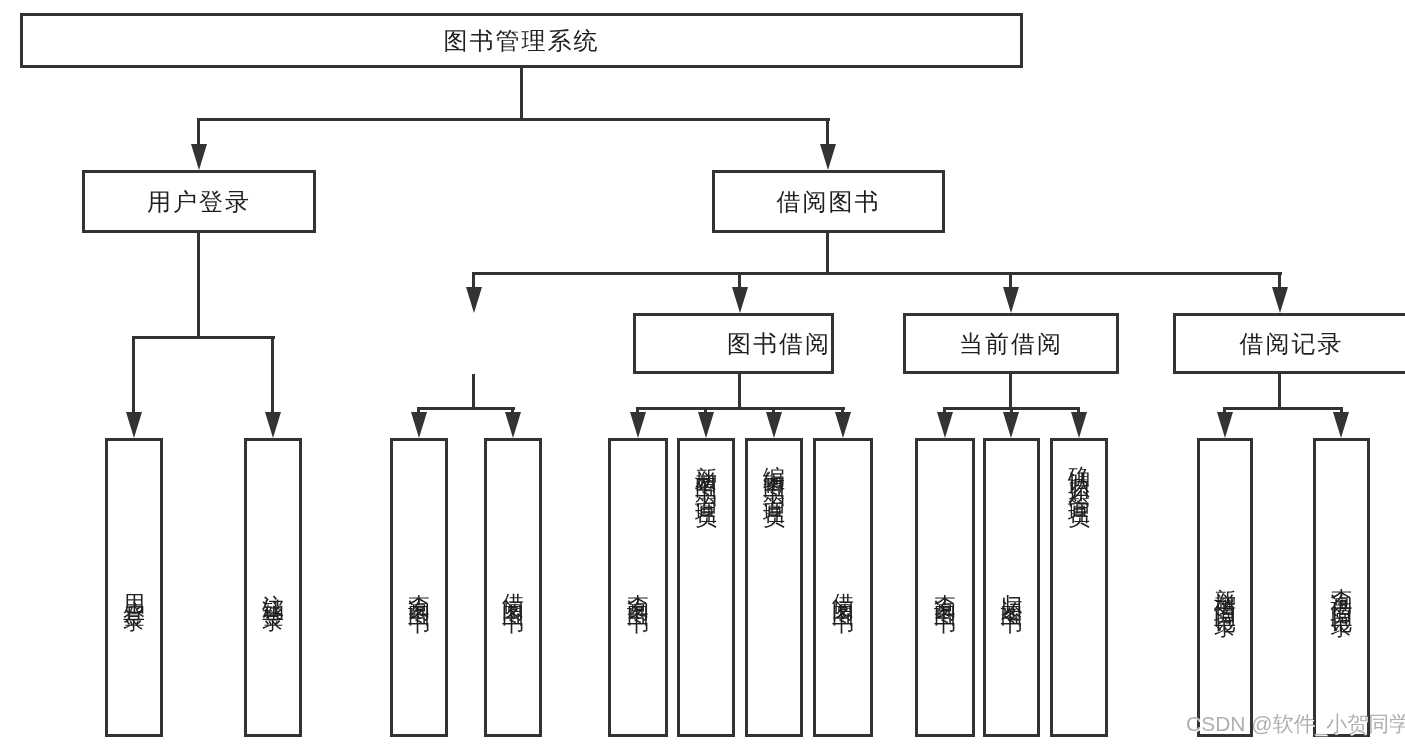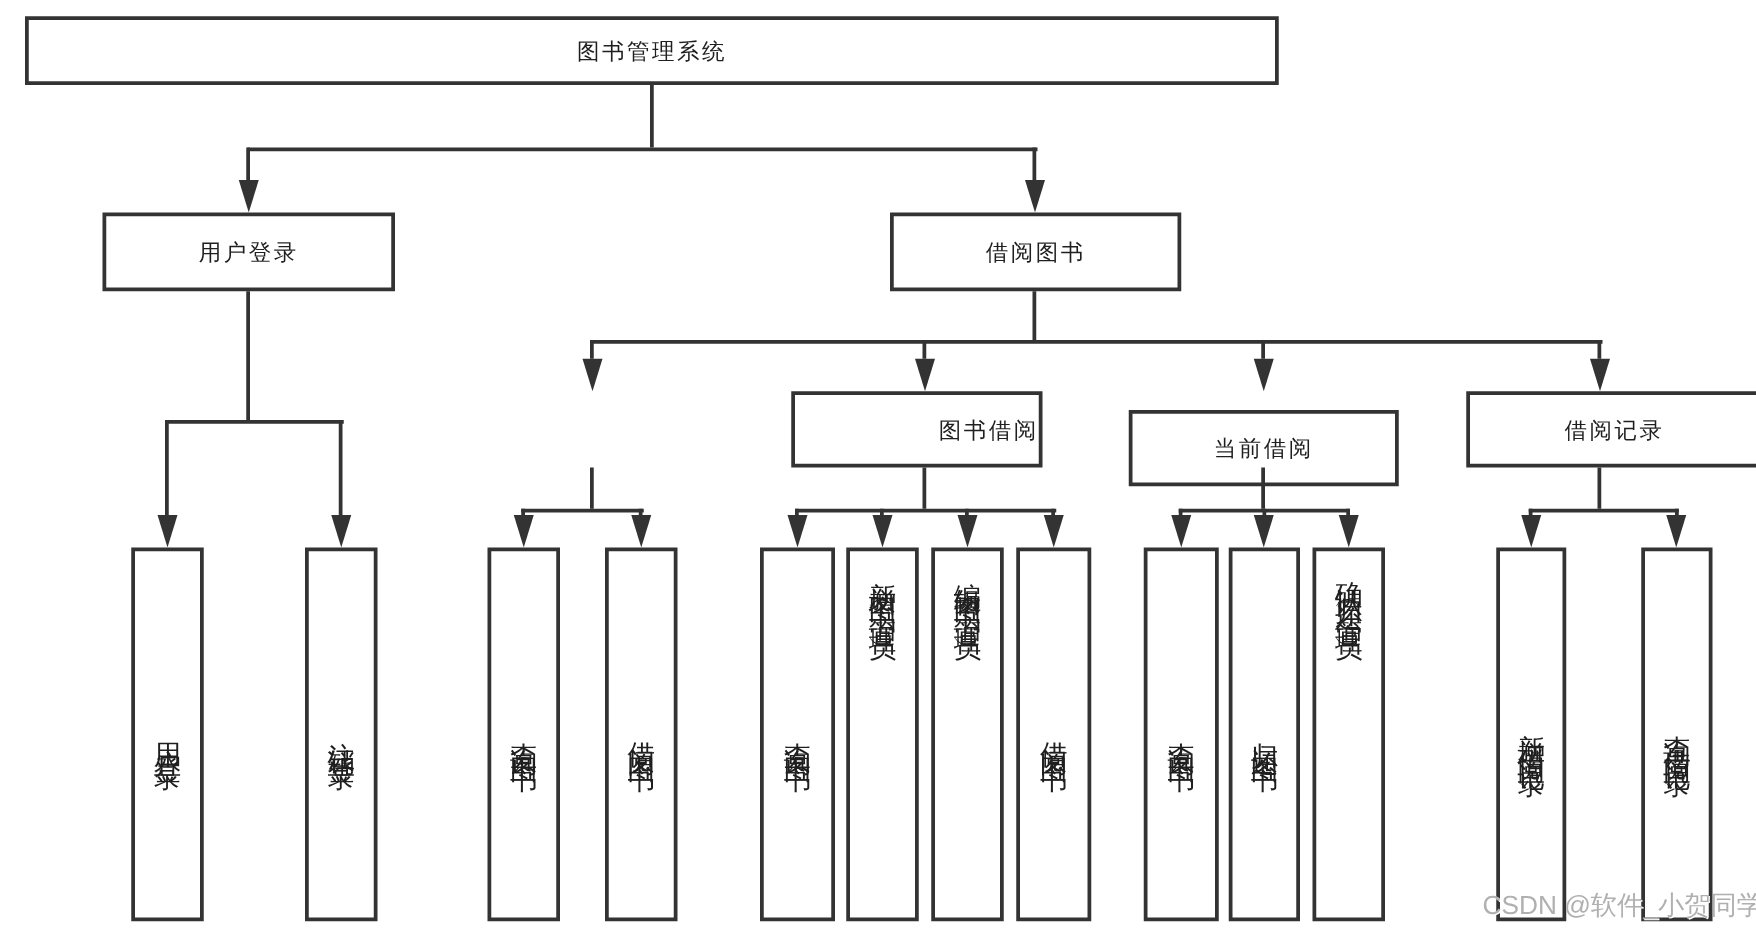--- a/index.html
+++ b/index.html
@@ -6,21 +6,21 @@
   .canvas {
     position:relative; width:1405px; height:747px; background:var(--background,#fff);
     font-family:"Liberation Sans","DejaVu Sans",sans-serif; overflow:hidden;
     color:var(--text,#1f1f1f);
   }
   .box {
     position:absolute; box-sizing:border-box; background:#fff;
     border:3px solid var(--line,#333);
     display:flex; align-items:center; justify-content:center;
   }
-  .box-h { font-size:18px; letter-spacing:2px; white-space:nowrap; }
+  .box-h { font-size:24px; letter-spacing:2px; white-space:nowrap; }
   .box-v { font-size:22px; }
   .box-v .vtext {
     writing-mode:vertical-rl; text-orientation:mixed;
     letter-spacing:6px; line-height:1.1;
   }
   .box-v.top { align-items:flex-start; padding-top:7px; }
   .vline, .hline { position:absolute; background:var(--line,#333); }
   .vline { width:3px; }
   .hline { height:3px; }
   .arrow {
@@ -71,21 +71,21 @@
   <div class="vline" style="left:738px;top:272px;height:15px;"></div>
   <div class="arrow" style="left:732px;top:287px;"></div>
   <div class="vline" style="left:1009px;top:272px;height:15px;"></div>
   <div class="arrow" style="left:1003px;top:287px;"></div>
   <div class="vline" style="left:1278px;top:272px;height:15px;"></div>
   <div class="arrow" style="left:1272px;top:287px;"></div>
 
   <div class="box box-h" style="left:633px;top:313px;width:201px;height:61px;justify-content:flex-end;">
     <span>图书借阅</span>
   </div>
-  <div class="box box-h" style="left:903px;top:313px;width:216px;height:61px;margin-top:15px;">
+  <div class="box box-h" style="left:903px;top:313px;width:216px;height:61px;">
     <span>当前借阅</span>
   </div>
   <div class="box box-h" style="left:1173px;top:313px;width:237px;height:61px;">
     <span>借阅记录</span>
   </div>
 
   <div class="vline" style="left:472px;top:374px;height:33px;"></div>
   <div class="hline" style="left:417px;top:407px;width:98px;"></div>
   <div class="vline" style="left:417px;top:407px;height:5px;"></div>
   <div class="arrow" style="left:411px;top:412px;"></div>

